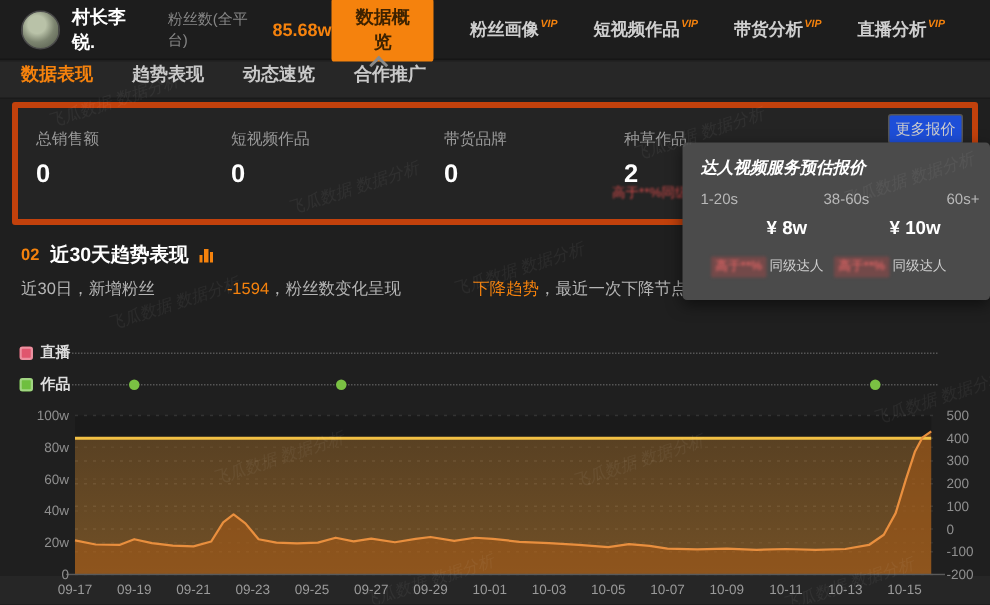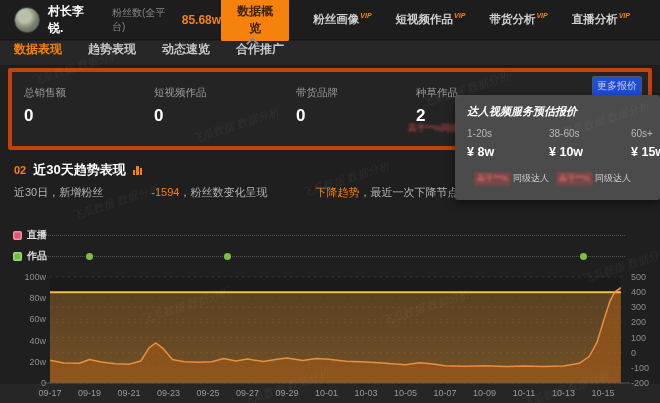--- a/index.html
+++ b/index.html
@@ -47,21 +47,21 @@
   .help-icon { width:11px; height:11px; border:1px solid #888; border-radius:50%;
     color:#888; font-size:8px; line-height:10px; text-align:center; display:inline-block; cursor:pointer; }
   
   .popup { position:absolute; left:455px; top:95px; width:205px; height:105px;
     background:#4b4b4b; border-radius:3px; box-shadow:0 3px 10px rgba(0,0,0,.5);
     padding:9px 0 0 12px; z-index:20; overflow:hidden; }
   .popup .title { color:#fff; font-size:11px; font-weight:bold;font-style:italic; }
   .popup .cols { display:flex; margin-top:9px; }
   .popup .col { width:82px; flex:0 0 82px; }
   .popup .dur { color:#b8b8b8; font-size:10px; }
-  .popup .price { color:#fff; font-size:12.5px; font-weight:bold; margin-top:6px; }
+  .popup .price { color:#fff; font-size:12.5px; font-weight:bold; margin-top:6px;margin-left:44px; }
   .popup .chiprow { margin-top:8px; white-space:nowrap;text-align:right; }
   .popup .chip { display:inline-block; background:rgba(220,70,70,.28); color:#ff6b6b;
     font-size:8.5px; padding:1px 3px; border-radius:1px; filter:blur(1.2px); }
   .popup .chip-suffix { color:#cfcfcf; font-size:9px; margin-left:2px; }
   .popup .notes { margin-top:8px; white-space:nowrap; }
   
   .section-title { position:absolute; left:14px; top:161px; display:flex; align-items:center; gap:7px; }
   .sec-num { color:#f5820d; font-size:11px; font-weight:bold; }
   .sec-text { color:#fff; font-size:13px; font-weight:bold; }
   .sec-icon { display:inline-flex; align-items:flex-end; gap:1px; height:10px; }

